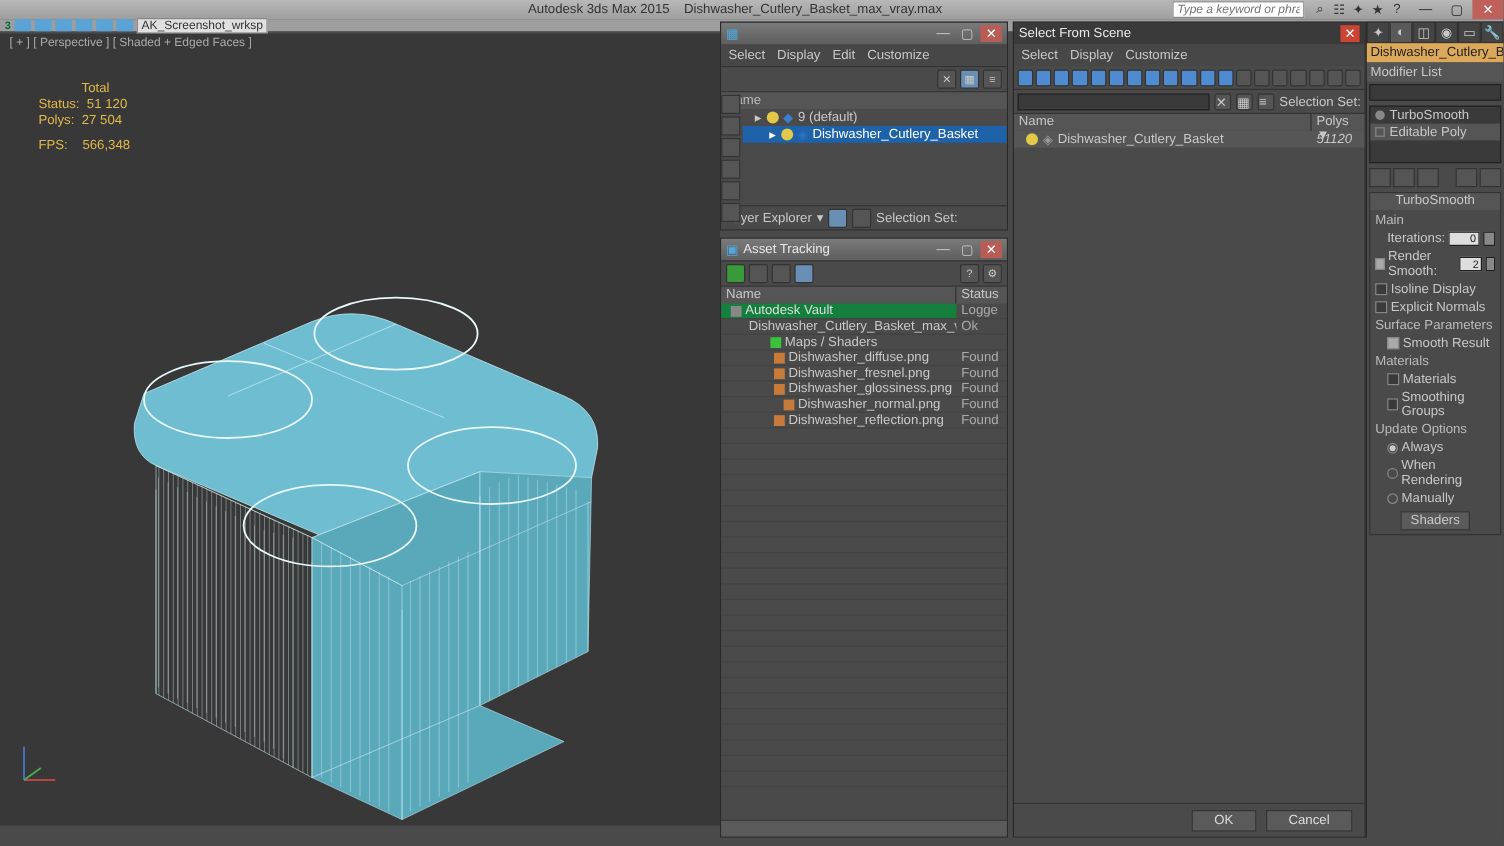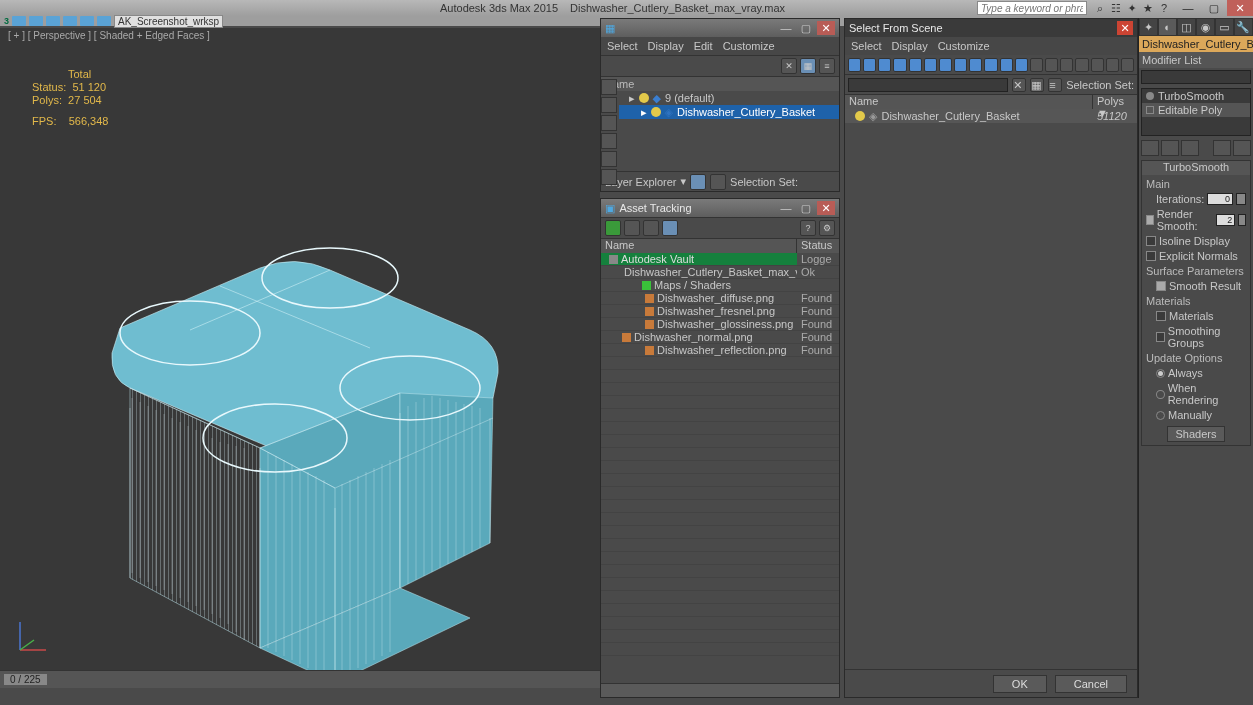--- a/index.html
+++ b/index.html
@@ -233,23 +233,20 @@
       </g>
     </g>
   </svg>
 
   <svg class="axis" width="40" height="40">
     <line x1="8" y1="32" x2="8" y2="4" stroke="#4a74d0" stroke-width="1.5"></line>
     <line x1="8" y1="32" x2="34" y2="32" stroke="#c84848" stroke-width="1.5"></line>
     <line x1="8" y1="32" x2="22" y2="22" stroke="#48b048" stroke-width="1.5"></line>
   </svg>
 
-  <div class="timeline">
-    <span class="frame">0 / 225</span>
-  </div>
 </div>
 
 <div class="panel layer-explorer">
   <div class="panel-title">
     <span class="ic">▦</span>
     <span class="sp"></span>
     <span class="wbtn">—</span>
     <span class="wbtn">▢</span>
     <span class="wbtn close">✕</span>
   </div>
@@ -359,21 +356,21 @@
           <div class="c2">Found</div>
         </div>
         <div class="at-row">
           <div class="c1" style="padding-left:44px">
             <span style="width:9px;height:9px;background:#c87a3a;display:inline-block"></span>
             <span>Dishwasher_glossiness.png</span>
           </div>
           <div class="c2">Found</div>
         </div>
         <div class="at-row">
-          <div class="c1" style="padding-left:21px">
+          <div class="c1" style="padding-left:52px">
             <span style="width:9px;height:9px;background:#c87a3a;display:inline-block"></span>
             <span>Dishwasher_normal.png</span>
           </div>
           <div class="c2">Found</div>
         </div>
         <div class="at-row">
           <div class="c1" style="padding-left:44px">
             <span style="width:9px;height:9px;background:#c87a3a;display:inline-block"></span>
             <span>Dishwasher_reflection.png</span>
           </div>

